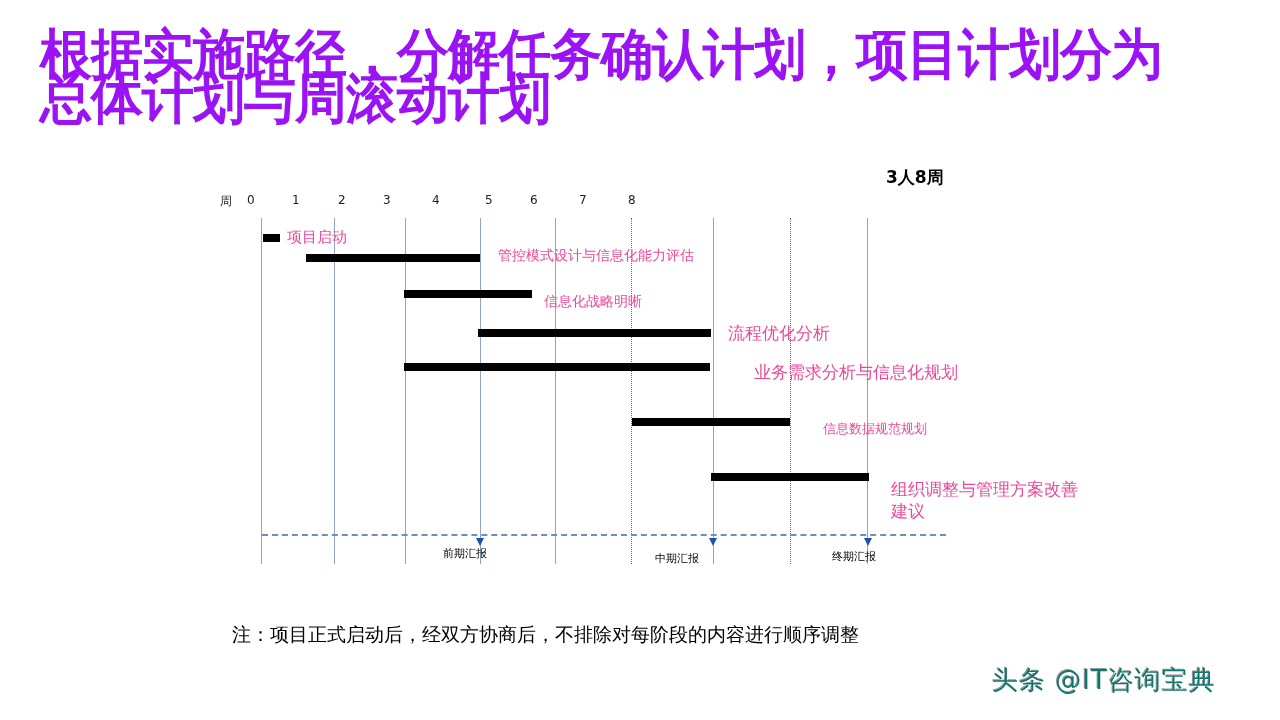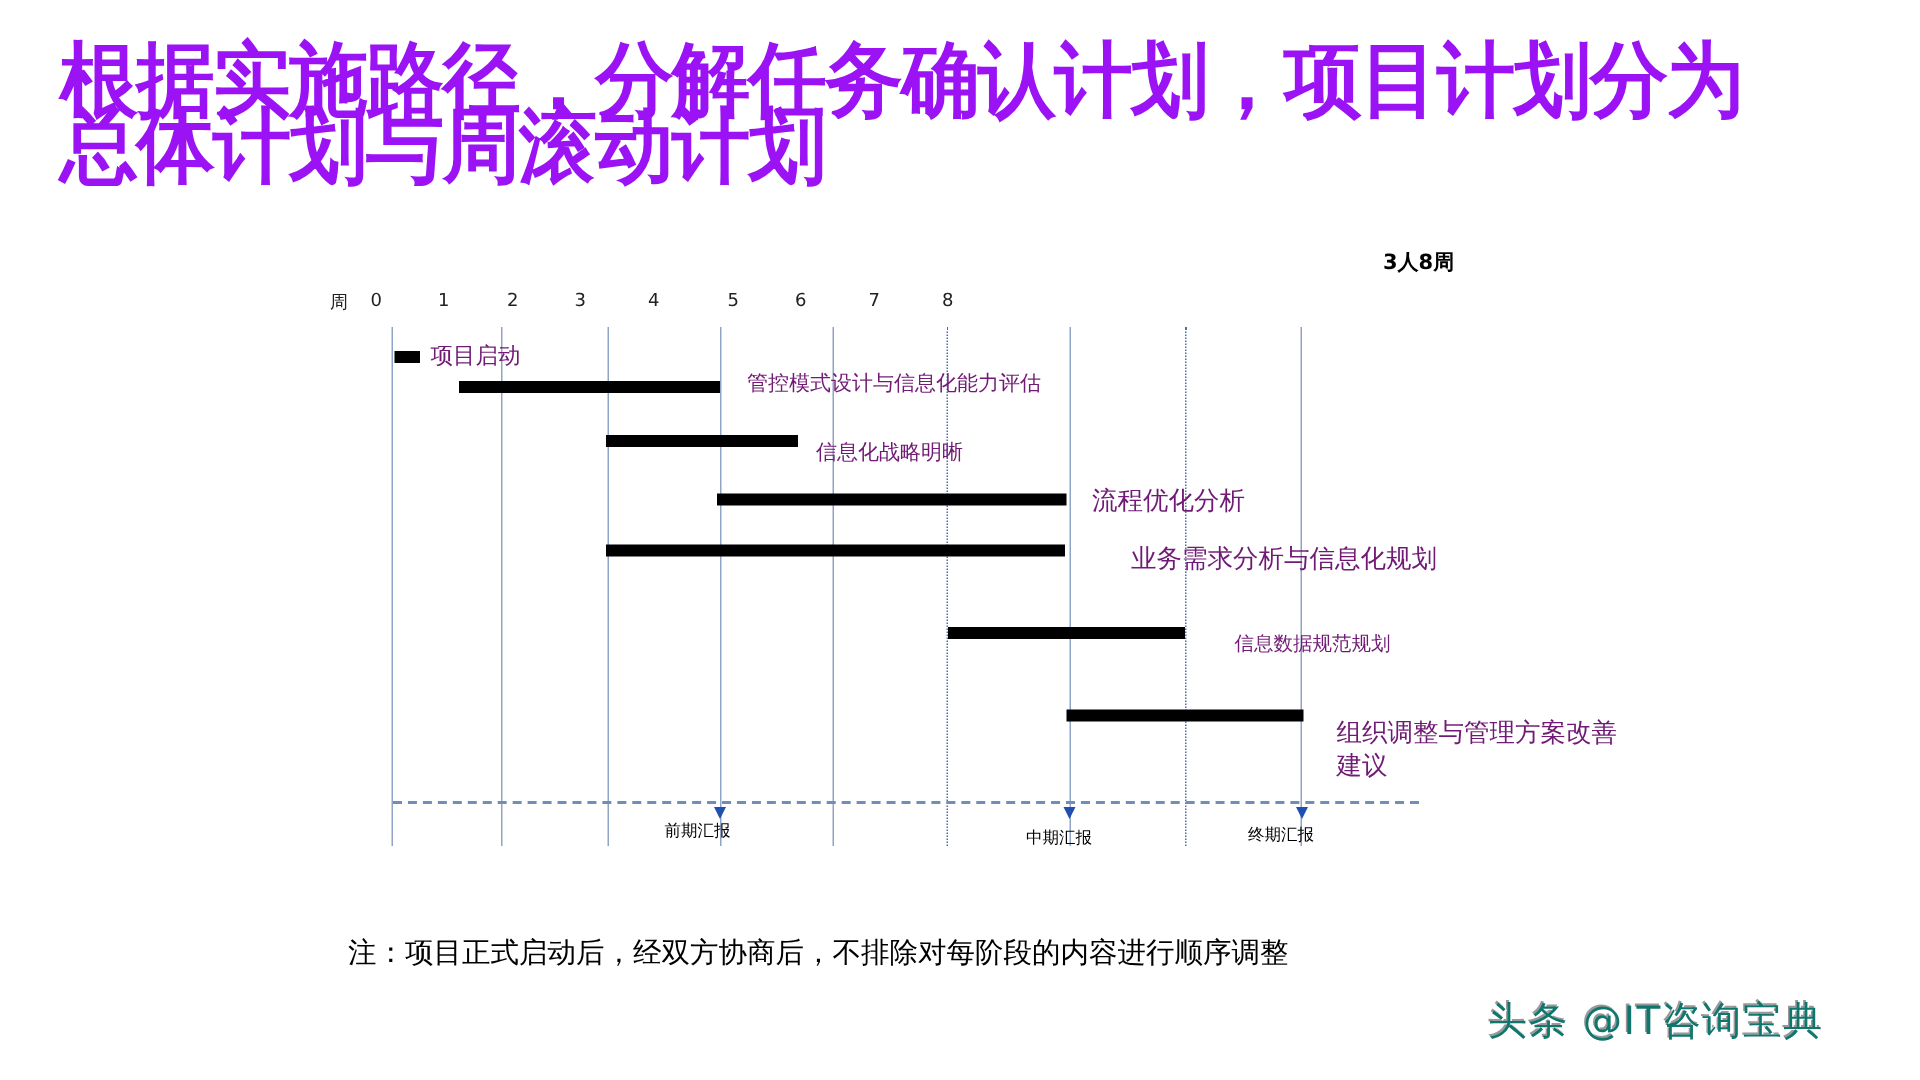--- a/index.html
+++ b/index.html
@@ -12,35 +12,35 @@
     .title {
       position: absolute; left: 40px; top: 30px; width: 1200px;
       color: #9b12f5; font-weight: bold; font-size: 52px; line-height: 46px;
       letter-spacing: -1px;
       transform: scaleY(1.05);
       transform-origin: top left;
     }
     .title .l1 { display: block; white-space: nowrap; }
     .title .l2 { display: block; white-space: nowrap; margin-top: -4px; }
     .summary {
-      position: absolute; left: 922px; top: 166px; font-size: 14px; font-weight: bold;
+      position: absolute; left: 886px; top: 166px; font-size: 17px; font-weight: bold;
     }
     .axis-label, .tick {
       position: absolute; top: 193px; font-size: 12px; color: #222;
     }
     .grid {
       position: absolute; top: 218px; height: 346px; width: 0;
       border-left: 1px solid #8fa4c6;
     }
     .grid.dotted { border-left: 1px dotted #4a6db0; }
     .bar {
       position: absolute; height: 8px; background: #000;
     }
     .task-label {
-      position: absolute; font-size: 15px; white-space: nowrap; color: #701a75;
+      position: absolute; font-size: 15px; white-space: nowrap; color: #ec4899;
     }
     .task-label.small { font-size: 14px; font-family: Liberation Mono, monospace; }
     .task-label.wrap { white-space: normal; width: 200px; line-height: 22px; font-size: 17px; }
     .baseline {
       position: absolute; left: 262px; top: 534px; width: 684px; height: 0;
       border-top: 2px dashed #6f8fb8;
     }
     .arrow {
       position: absolute; width: 0; height: 0;
       border-left: 4px solid transparent; border-right: 4px solid transparent;
@@ -109,20 +109,20 @@
 
 <div class="bar" style="left:711px; top:473px; width:158px;"></div>
 <div class="task-label wrap" style="left:891px; top:466px;margin-top:12px;">组织调整与管理方案改善建议</div>
 
 <div class="baseline"></div>
 
 <div class="arrow" style="left:476px; top:538px;"></div>
 <div class="milestone-label" style="left:443px; top:546px;">前期汇报</div>
 
 <div class="arrow" style="left:709px; top:538px;"></div>
-<div class="milestone-label" style="left:684px; top:551px;">中期汇报</div>
+<div class="milestone-label" style="left:655px; top:551px;">中期汇报</div>
 
 <div class="arrow" style="left:864px; top:538px;"></div>
 <div class="milestone-label" style="left:832px; top:549px;">终期汇报</div>
 
 <div class="note">注：项目正式启动后，经双方协商后，不排除对每阶段的内容进行顺序调整</div>
 
 <div class="watermark">头条 @IT咨询宝典</div>
 
 </body></html>

